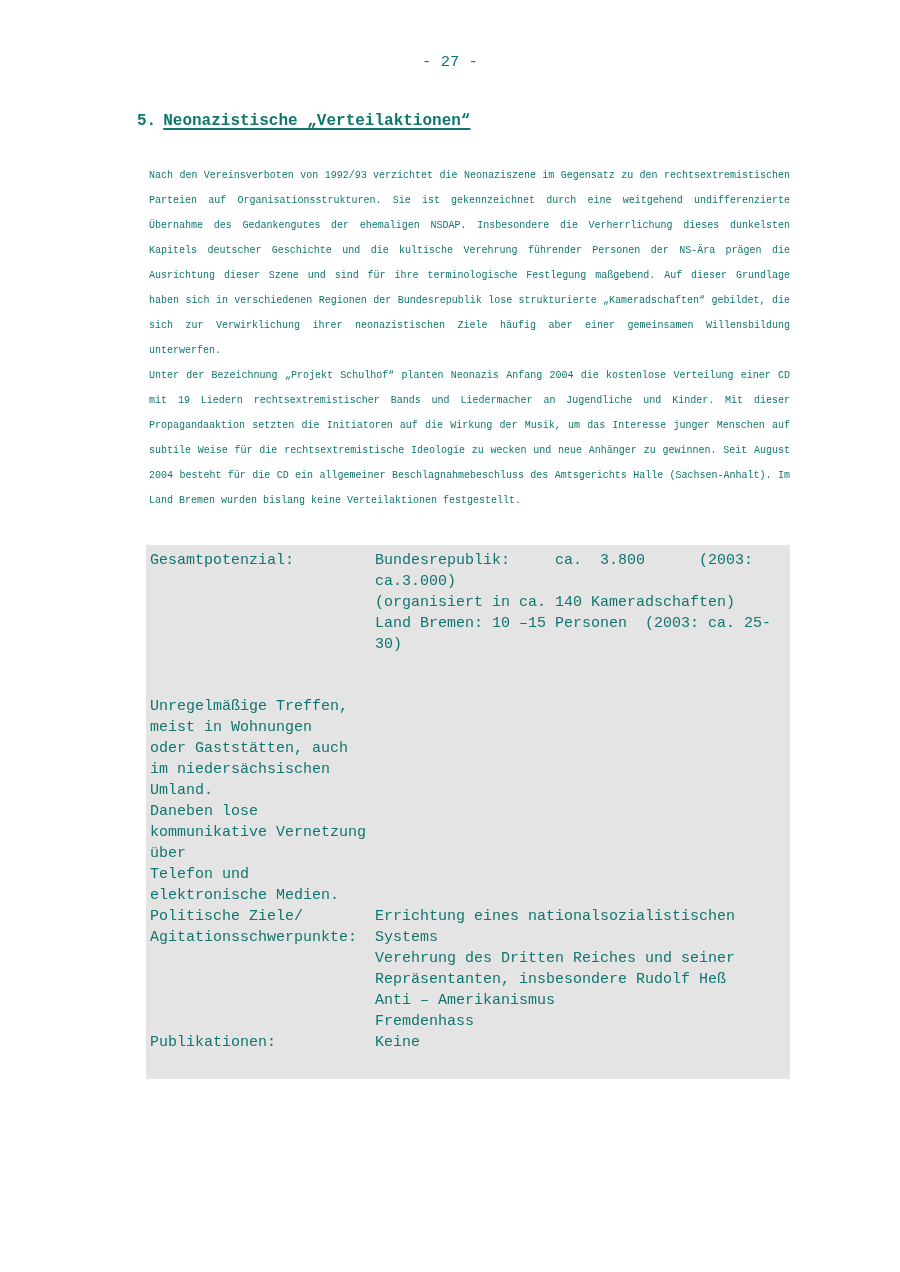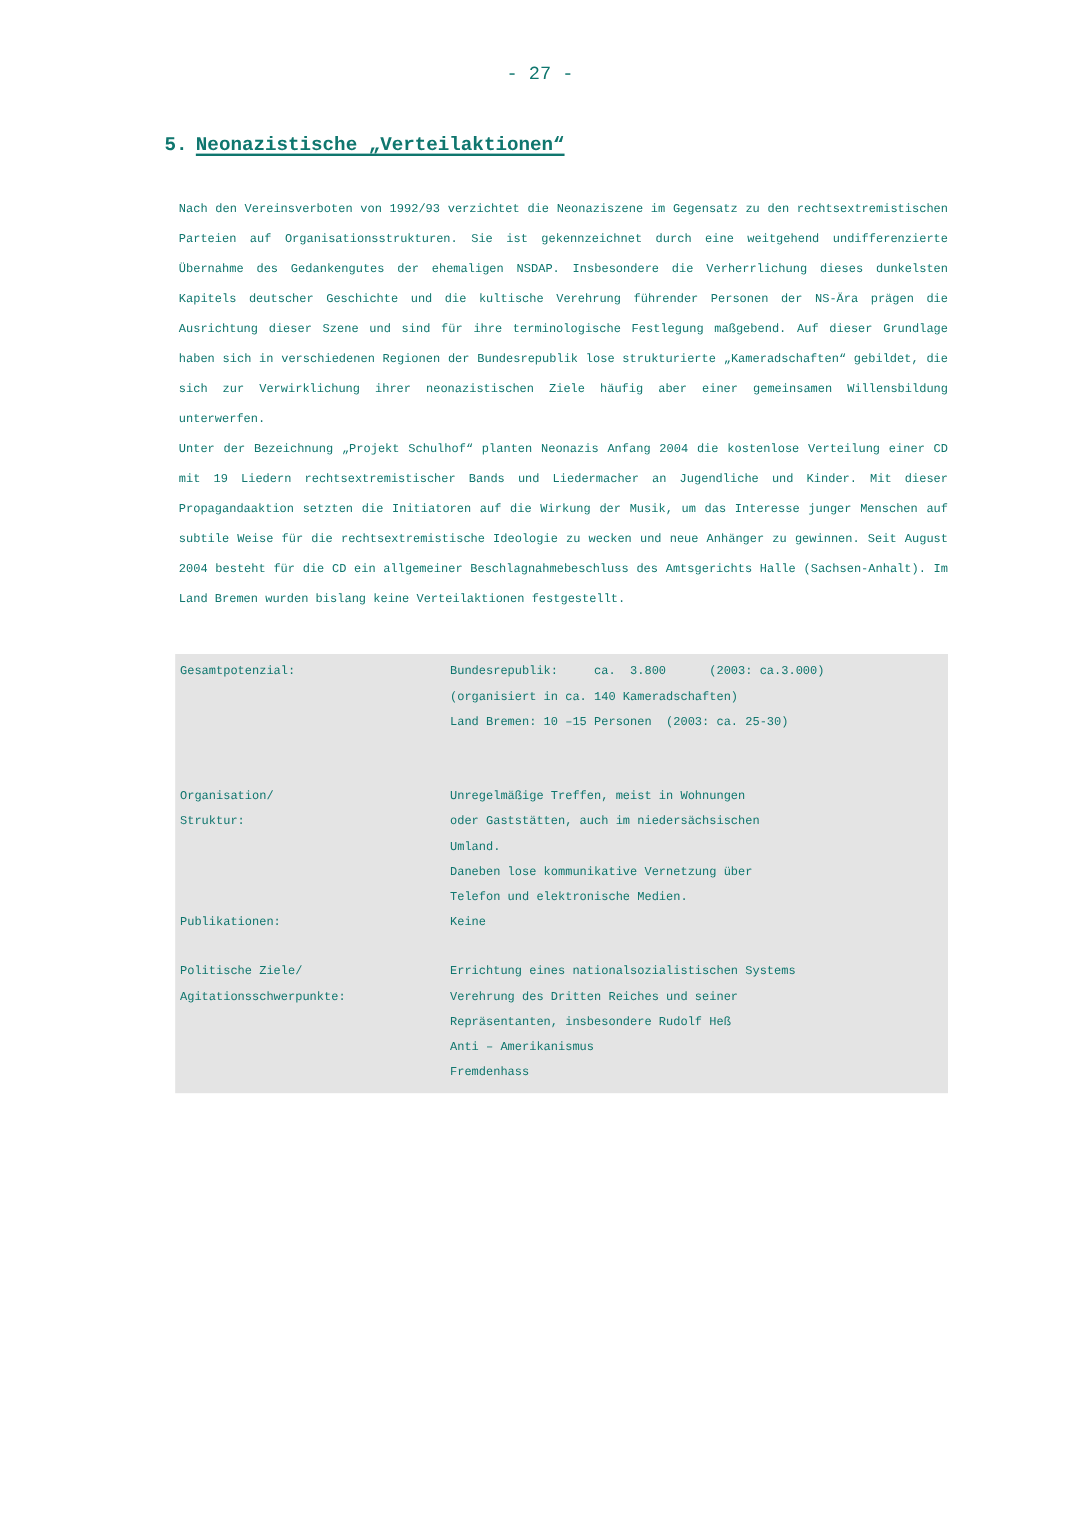--- a/index.html
+++ b/index.html
@@ -54,21 +54,21 @@
     font-weight: bold;
     line-height: 20px;
     text-decoration: underline;
     text-underline-offset: 3px;
     text-decoration-thickness: 1.5px;
   }
   .infobox {
     margin: 32px 110px 0 146px;
     background: #e4e4e4;
     padding: 5px 12px 6px 4px;
-    font-size: 10px;
+    font-size: 15px;
     line-height: 21px;
   }
   .infobox .row {
     display: grid;
     grid-template-columns: 225px 1fr;
     align-items: start;
   }
   .infobox .row.gap-large { margin-bottom: 41px; }
   .infobox .row.gap-small { margin-bottom: 20px; }
   .infobox .cell-label,
@@ -95,39 +95,37 @@
   <div class="infobox">
 
     <div class="row gap-large">
       <div class="cell-label">Gesamtpotenzial:</div>
       <div class="cell-value">Bundesrepublik:     ca.  3.800      (2003: ca.3.000)
 (organisiert in ca. 140 Kameradschaften)
 Land Bremen: 10 –15 Personen  (2003: ca. 25-30)</div>
     </div>
 
     <div class="row">
-      <div class="cell-label">Organisation/
-Struktur:</div>
       <div class="cell-value">Unregelmäßige Treffen, meist in Wohnungen
 oder Gaststätten, auch im niedersächsischen
 Umland.
 Daneben lose kommunikative Vernetzung über
 Telefon und elektronische Medien.</div>
-    </div>
-
-    <div class="row gap-small">
-      <div class="cell-label">Publikationen:</div>
-      <div class="cell-value">Keine</div>
     </div>
 
     <div class="row">
       <div class="cell-label">Politische Ziele/
 Agitationsschwerpunkte:</div>
       <div class="cell-value">Errichtung eines nationalsozialistischen Systems
 Verehrung des Dritten Reiches und seiner
 Repräsentanten, insbesondere Rudolf Heß
 Anti – Amerikanismus
 Fremdenhass</div>
     </div>
 
+    <div class="row gap-small">
+      <div class="cell-label">Publikationen:</div>
+      <div class="cell-value">Keine</div>
+    </div>
+
   </div>
 
 </div>
 
 </body></html>

